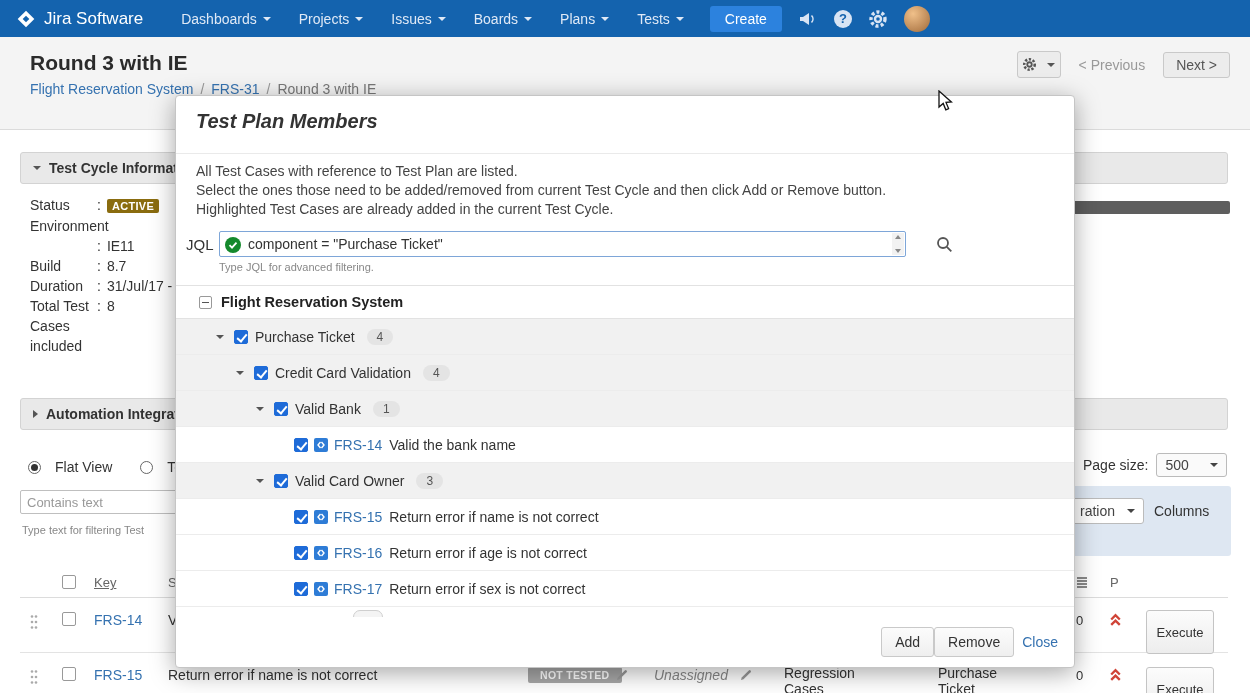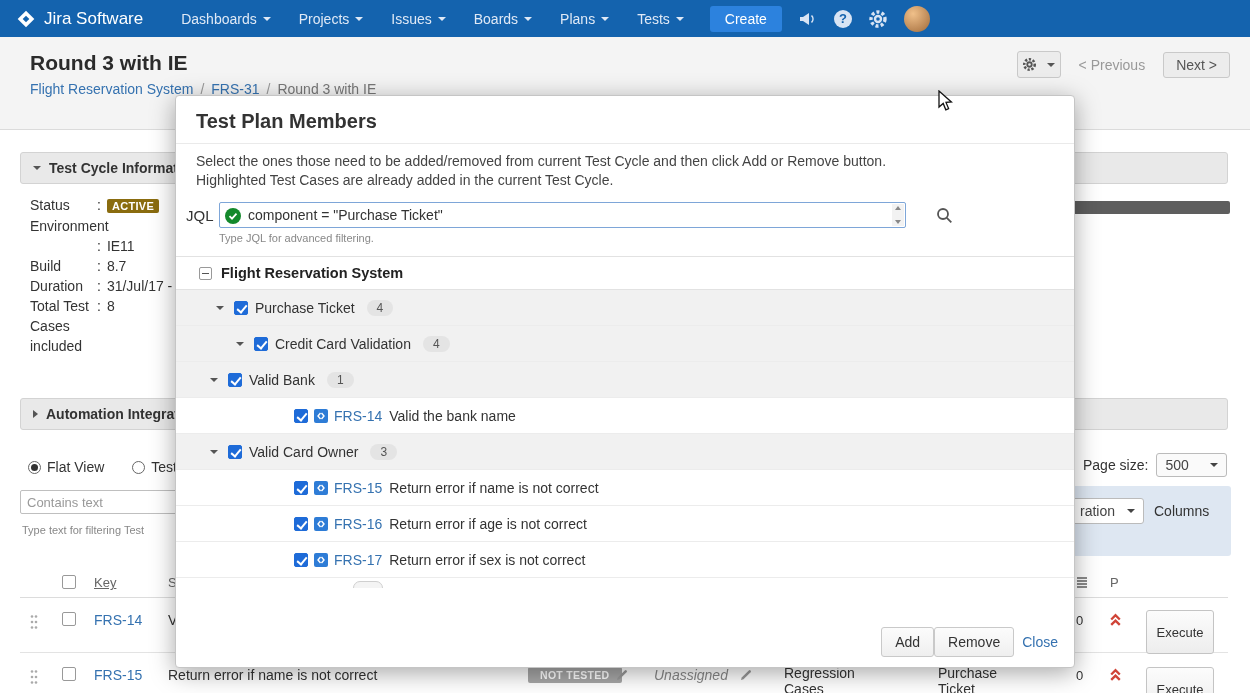--- a/index.html
+++ b/index.html
@@ -54,21 +54,21 @@
   .ilabel { display:inline-block; width:67px; vertical-align:top; }
   .ival { display:inline-block; vertical-align:top; white-space:nowrap; }
   .wrapv .ival { display:block; margin-left:67px; }
   .colon { margin-right:6px; }
   .badge-active { background:#8A6C0F; color:#fff; font-size:11px; font-weight:bold; letter-spacing:.3px;
                   padding:1px 5px; border-radius:2px; }
   .progress { position:absolute; left:500px; top:201px; width:730px; height:13px; background:#5E5E5E; border-radius:2px; }
 
   
   .viewrow { position:absolute; left:28px; top:459px; display:flex; align-items:center; gap:28px; font-size:14px; color:#333; }
-  .radio-opt { display:flex; align-items:center; gap:6px; cursor:pointer; }
+  .radio-opt { display:flex; align-items:center; gap:14px; cursor:pointer; }
   .radio { width:13px; height:13px; border:1px solid #666; border-radius:50%; position:relative; background:#fff; }
   .radio.sel::after { content:""; position:absolute; left:2px; top:2px; width:7px; height:7px; border-radius:50%; background:#333; }
   .filter { position:absolute; left:20px; top:490px; width:205px; height:24px; border:1px solid #BFBFBF;
             border-radius:2px; font-size:13px; padding:0 6px; color:#555; font-family:inherit; }
   .filter::placeholder { color:#999; }
   .filter-hint { position:absolute; left:22px; top:524px; font-size:11px; color:#888; }
 
   .pagesize { position:absolute; left:1083px; top:453px; display:flex; align-items:center; gap:8px; font-size:14px; color:#333; }
   .select { background:#FAFAFA; border:1px solid #BBB; border-radius:3px; padding:3px 8px; display:flex;
             align-items:center; gap:15px; cursor:pointer; color:#444; }
@@ -94,21 +94,21 @@
   .badge-nt { background:#A7A7A7; color:#fff; font-size:10.5px; font-weight:bold; letter-spacing:.3px;
               padding:2px 12px; border-radius:2px; }
   .assignee { font-style:italic; color:#888; }
   .wrapcell { line-height:16px; }
   .exec-btn { background:linear-gradient(#FCFCFC,#EDEDED); border:1px solid #C4C4C4; border-radius:3px;
               font-size:13px; color:#333; width:68px; height:44px; font-family:inherit; cursor:pointer; }
 
   
   .modal { position:absolute; left:175px; top:95px; width:900px; height:573px; background:#fff;
            border:1px solid #C5C5C5; border-radius:4px; box-shadow:0 5px 25px rgba(0,0,0,.35); z-index:50; }
-  .m-head { padding:14px 20px 10px; border-bottom:1px solid #EAEAEA; }
+  .m-head { padding:14px 20px 20px; border-bottom:1px solid #EAEAEA;font-style:italic; }
   .m-title { margin:0; font-size:20px; font-weight:bold; color:#333; }
   .m-intro { padding:8px 20px 0; font-size:14px; color:#444; line-height:19px; }
   .m-jql { display:flex; align-items:flex-start; margin:12px 20px 0 10px; }
   .jql-label { width:33px; font-size:15px; color:#333; padding-top:5px; }
   .jql-box { position:relative; width:687px; height:26px; border:1px solid #7EA6D8; border-radius:2px; background:#fff; cursor:text; }
   .jql-check { position:absolute; left:5px; top:5px; }
   .jql-text { position:absolute; left:28px; top:4px; font-size:14px; color:#333; white-space:nowrap; }
   .jql-scroll { position:absolute; right:1px; top:1px; bottom:1px; width:12px; background:#F2F2F2;
                 display:flex; flex-direction:column; justify-content:space-between; align-items:center; padding:2px 0; }
   .sc-up { width:0; height:0; border-left:3.5px solid transparent; border-right:3.5px solid transparent; border-bottom:4px solid #888; }
@@ -117,21 +117,21 @@
   .jql-hint { margin:4px 20px 10px 43px; font-size:11px; color:#888; }
 
   .m-tree { margin-top:12px; border-top:1px solid #E2E2E2; }
   .t-root { height:33px; display:flex; align-items:center; border-bottom:1px solid #E2E2E2; padding-left:23px;
             font-size:14.5px; font-weight:bold; color:#222; }
   .minus-box { width:13px; height:13px; border:1px solid #999; border-radius:2px; background:#fff; position:relative;
                margin-right:9px; cursor:pointer; }
   .minus-box::after { content:""; position:absolute; left:2px; top:5px; width:7px; height:1.5px; background:#555; }
   .t-row { height:36px; display:flex; align-items:center; border-bottom:1px solid #ECECEC; font-size:14px; }
   .t-row.folder { background:#F1F1F1; }
-  .d1 { padding-left:37px; } .d2 { padding-left:57px; } .d3 { padding-left:31px; } .d4 { padding-left:118px; }
+  .d1 { padding-left:37px; } .d2 { padding-left:57px; } .d3 { padding-left:77px; } .d4 { padding-left:118px; }
   .expander { width:13px; display:flex; justify-content:center; margin-right:8px; color:#555; cursor:pointer; }
   .t-row .cb { margin-right:6px; }
   .t-label { color:#333; margin-left:1px; }
   .count { background:#E4E4E4; color:#555; border-radius:10px; padding:1px 10px; font-size:12px; margin-left:12px; }
   .tc { margin:0 6px 0 0; display:flex; }
   .t-key { color:#3572B0; margin-right:6px; text-decoration:none; cursor:pointer; }
   .t-sliver { height:10px; overflow:hidden; position:relative; }
   .pill-cut { position:absolute; left:177px; top:3px; width:30px; height:14px; border:1px solid #CFCFCF;
               border-radius:8px; background:#F4F4F4; }
   .m-footer { position:absolute; bottom:10px; right:16px; display:flex; align-items:center; gap:0; }
@@ -355,20 +355,21 @@
         </svg>
     </span>
     <button class="exec-btn" style="left:1126px; top:14px;">Execute</button>
   </div>
 
   <div class="modal">
     <div class="m-head">
       <h2 class="m-title">Test Plan Members</h2>
     </div>
     <div class="m-intro">
+      <div>All Test Cases with reference to Test Plan are listed.</div>
       <div>Select the ones those need to be added/removed from current Test Cycle and then click Add or Remove button.</div>
       <div>Highlighted Test Cases are already added in the current Test Cycle.</div>
     </div>
     <div class="m-jql">
       <span class="jql-label">JQL</span>
       <span class="jql-box">
         <span class="jql-check">
           <svg width="16" height="16" viewBox="0 0 16 16">
               <circle cx="8" cy="8" r="8" fill="#14892C"></circle>
               <path d="M4.5 8.2 L7 10.7 L11.5 5.6" stroke="#fff" stroke-width="1.8" fill="none"></path>

